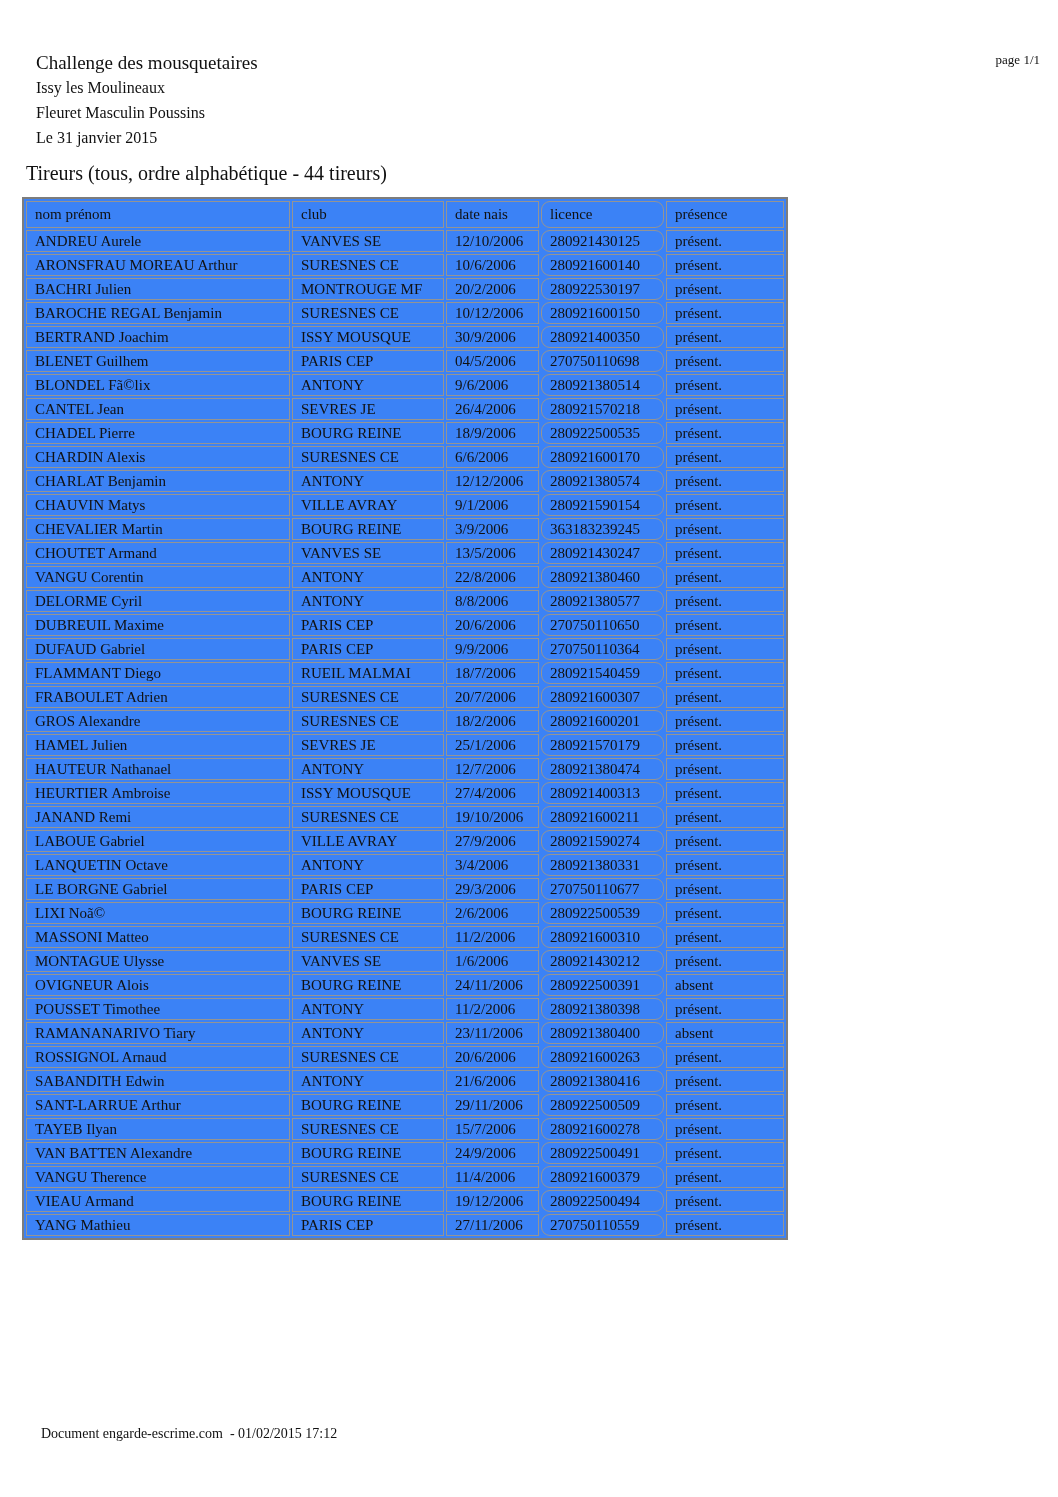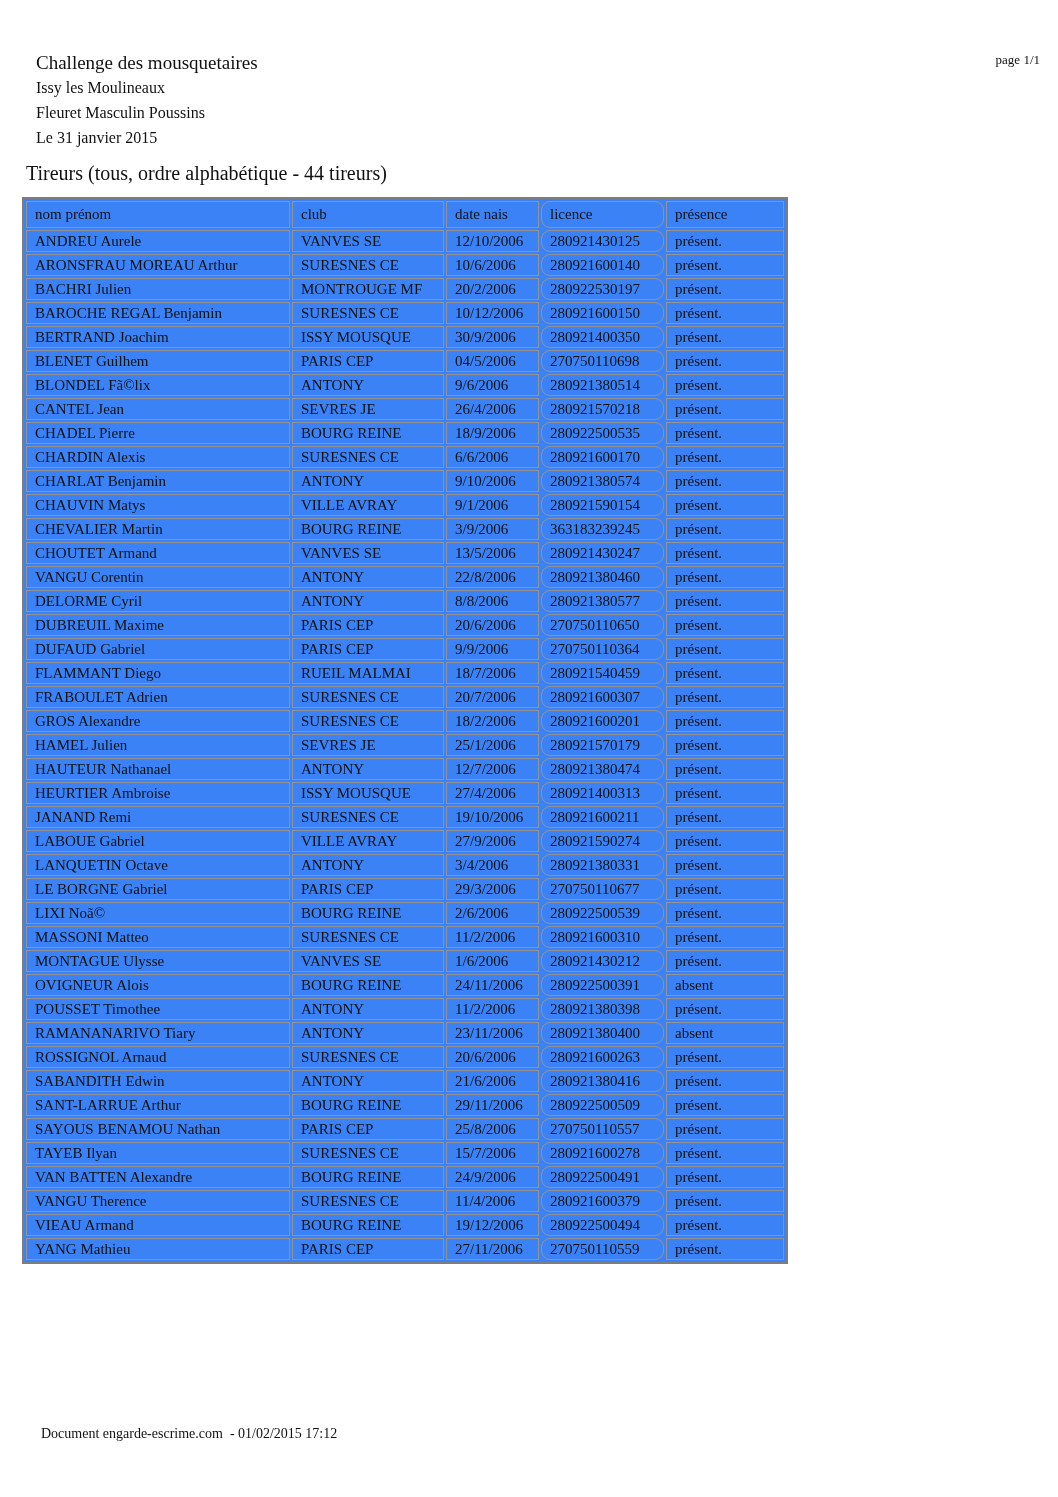--- a/index.html
+++ b/index.html
@@ -149,21 +149,21 @@
       <tr>
         <td class="col-name">CHARDIN Alexis</td>
         <td class="col-club">SURESNES CE</td>
         <td class="col-birth">6/6/2006</td>
         <td class="col-licence">280921600170</td>
         <td class="col-presence">présent.</td>
       </tr>
       <tr>
         <td class="col-name">CHARLAT Benjamin</td>
         <td class="col-club">ANTONY</td>
-        <td class="col-birth">9/10/2006</td>
+        <td class="col-birth">12/12/2006</td>
         <td class="col-licence">280921380574</td>
         <td class="col-presence">présent.</td>
       </tr>
       <tr>
         <td class="col-name">CHAUVIN Matys</td>
         <td class="col-club">VILLE AVRAY</td>
         <td class="col-birth">9/1/2006</td>
         <td class="col-licence">280921590154</td>
         <td class="col-presence">présent.</td>
       </tr>
@@ -336,27 +336,20 @@
         <td class="col-presence">présent.</td>
       </tr>
       <tr>
         <td class="col-name">SANT-LARRUE Arthur</td>
         <td class="col-club">BOURG REINE</td>
         <td class="col-birth">29/11/2006</td>
         <td class="col-licence">280922500509</td>
         <td class="col-presence">présent.</td>
       </tr>
       <tr>
-        <td class="col-name">SAYOUS BENAMOU Nathan</td>
-        <td class="col-club">PARIS CEP</td>
-        <td class="col-birth">25/8/2006</td>
-        <td class="col-licence">270750110557</td>
-        <td class="col-presence">présent.</td>
-      </tr>
-      <tr>
         <td class="col-name">TAYEB Ilyan</td>
         <td class="col-club">SURESNES CE</td>
         <td class="col-birth">15/7/2006</td>
         <td class="col-licence">280921600278</td>
         <td class="col-presence">présent.</td>
       </tr>
       <tr>
         <td class="col-name">VAN BATTEN Alexandre</td>
         <td class="col-club">BOURG REINE</td>
         <td class="col-birth">24/9/2006</td>

